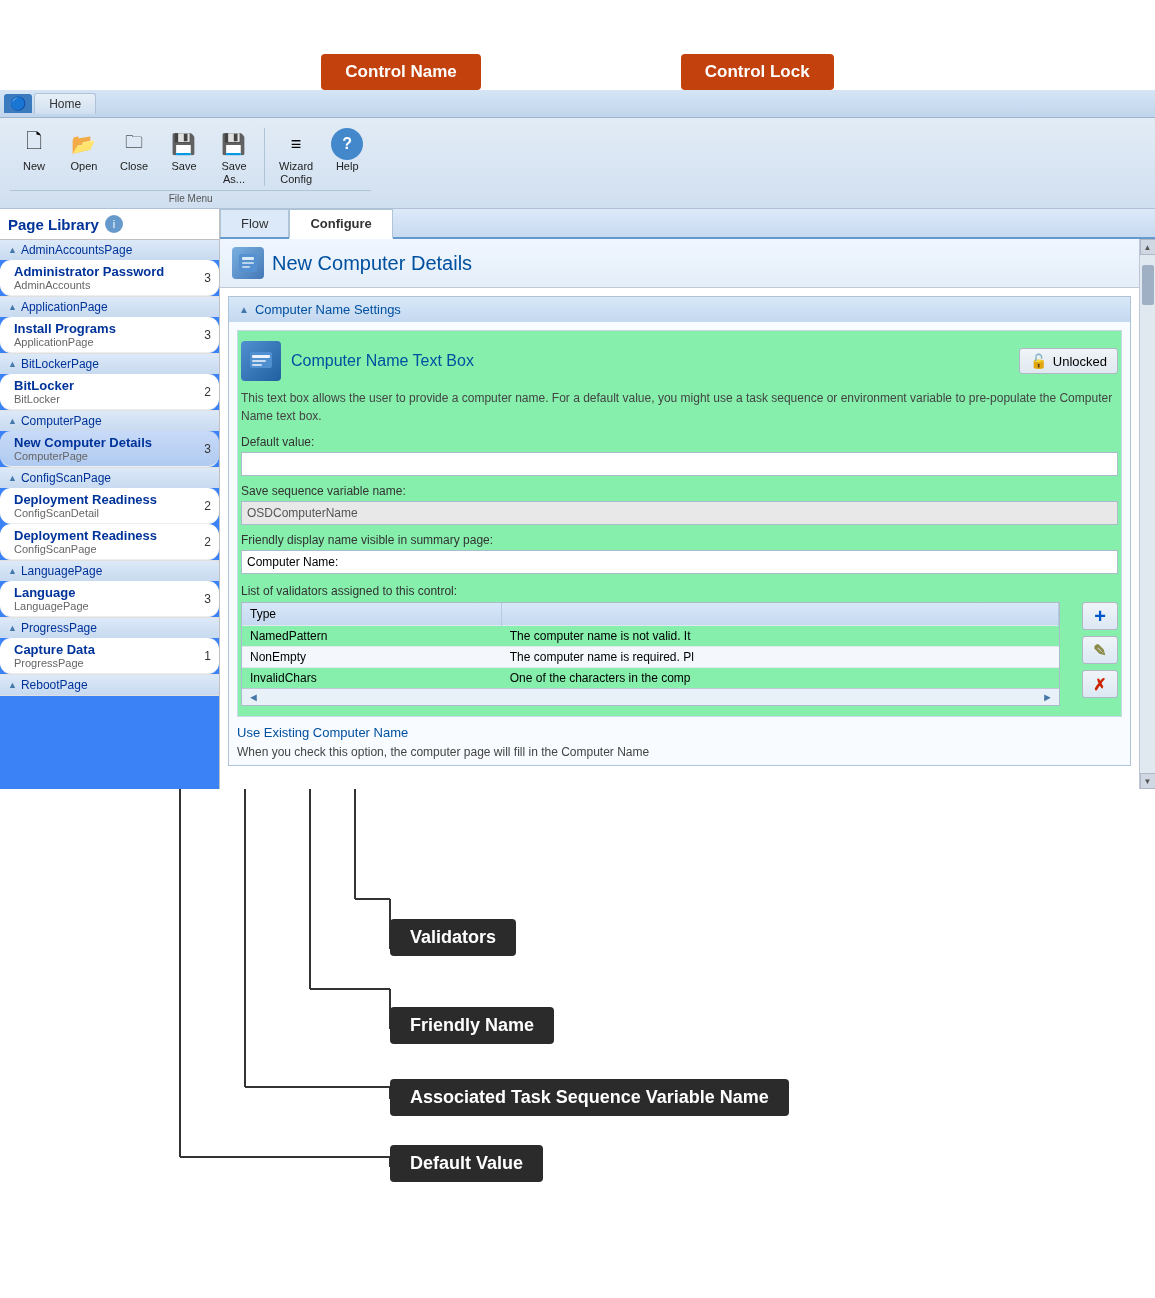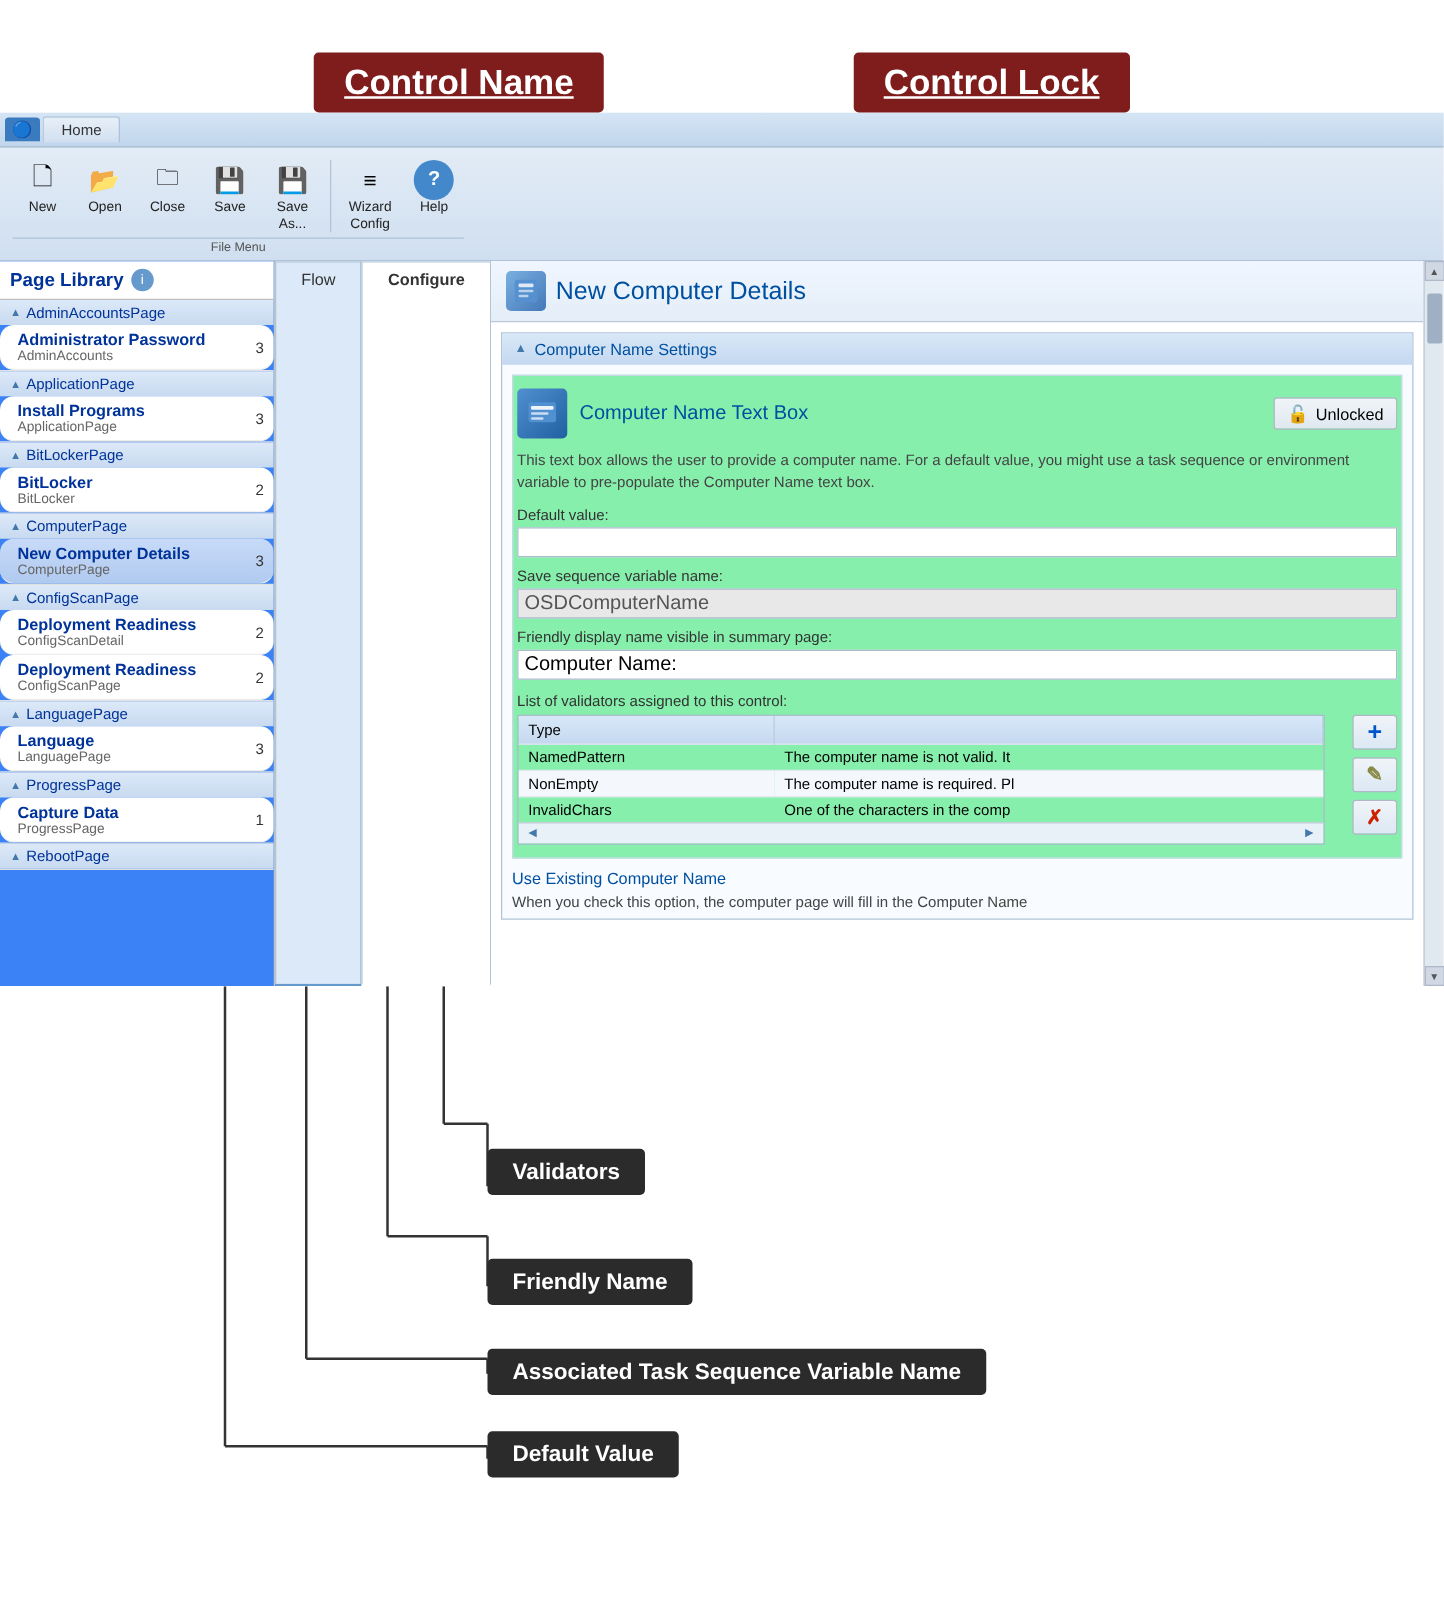--- a/index.html
+++ b/index.html
@@ -10,27 +10,26 @@
       position: relative;
       background: #fff;
       height: 90px;
       display: flex;
       align-items: flex-end;
       justify-content: center;
       gap: 200px;
       padding-bottom: 0px;
     }
     .annotation-label {
-      background: #7f1d1d;
+      background: #c2410c;
       color: #fff;
-      font-size: 28px;
+      font-size: 17px;
       font-weight: 600;
       padding: 8px 24px;
       border-radius: 4px;
-      text-decoration: underline;
     }
 
     
     .ribbon {
       background: linear-gradient(to bottom, #e8f0f8 0%, #d0dff0 100%);
       border-bottom: 1px solid #afc2d8;
     }
     .ribbon-tabs {
       display: flex;
       align-items: center;
@@ -199,21 +198,21 @@
       color: #333;
       margin-left: 4px;
     }
 
     
     .content-area {
       flex: 1;
       background: #f0f4fa;
       overflow: hidden;
       display: flex;
-      flex-direction: row;
+      flex-direction: column;
     }
     .content-tabs {
       display: flex;
       background: linear-gradient(to bottom, #dce9f8, #c8daf0);
       border-bottom: 2px solid #6699cc;
     }
     .content-tab {
       padding: 6px 20px;
       font-size: 13px;
       cursor: pointer;
@@ -338,21 +337,21 @@
       color: #333;
       margin-bottom: 3px;
       margin-top: 8px;
     }
     .field-input {
       width: 100%;
       height: 24px;
       border: 1px solid #aabbcc;
       background: #fff;
       padding: 2px 5px;
-      font-size: 16px;
+      font-size: 12px;
     }
     .field-input.readonly {
       background: #e8e8e8;
       color: #555;
     }
 
     
     .validators-section {
       margin-top: 10px;
     }

